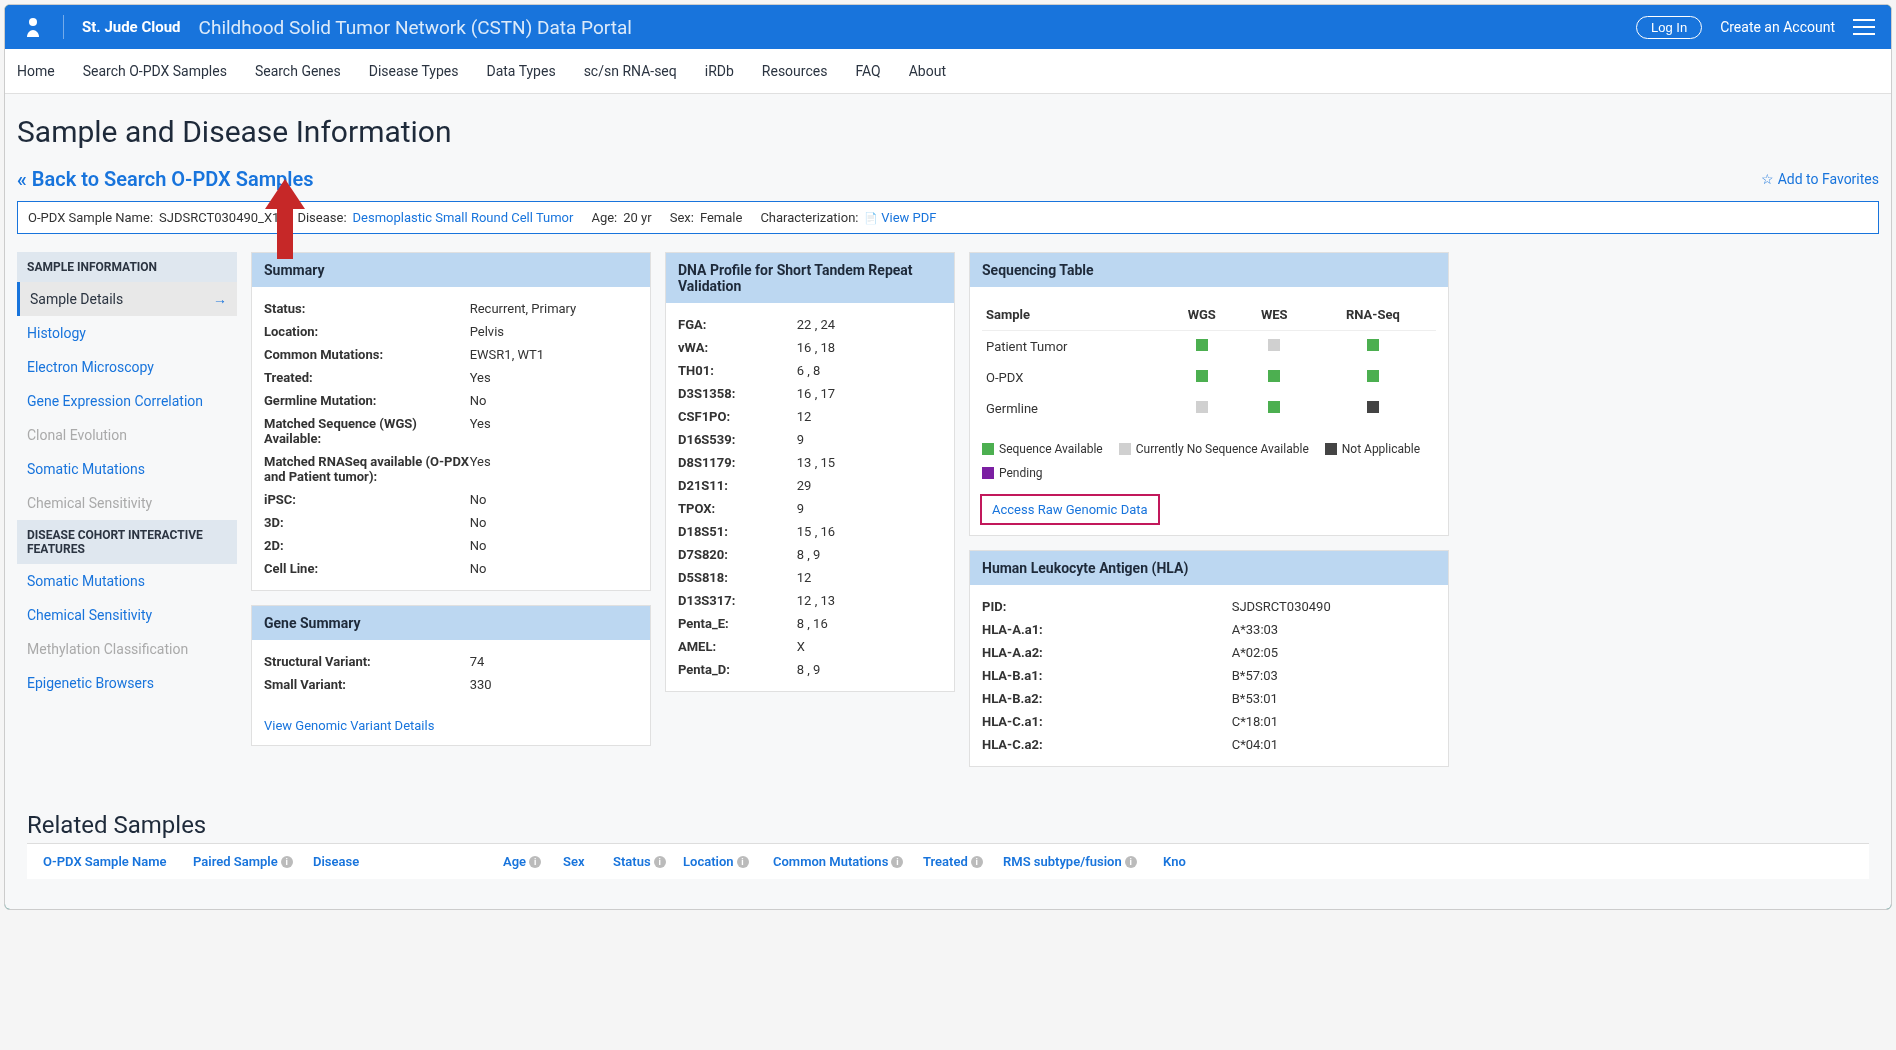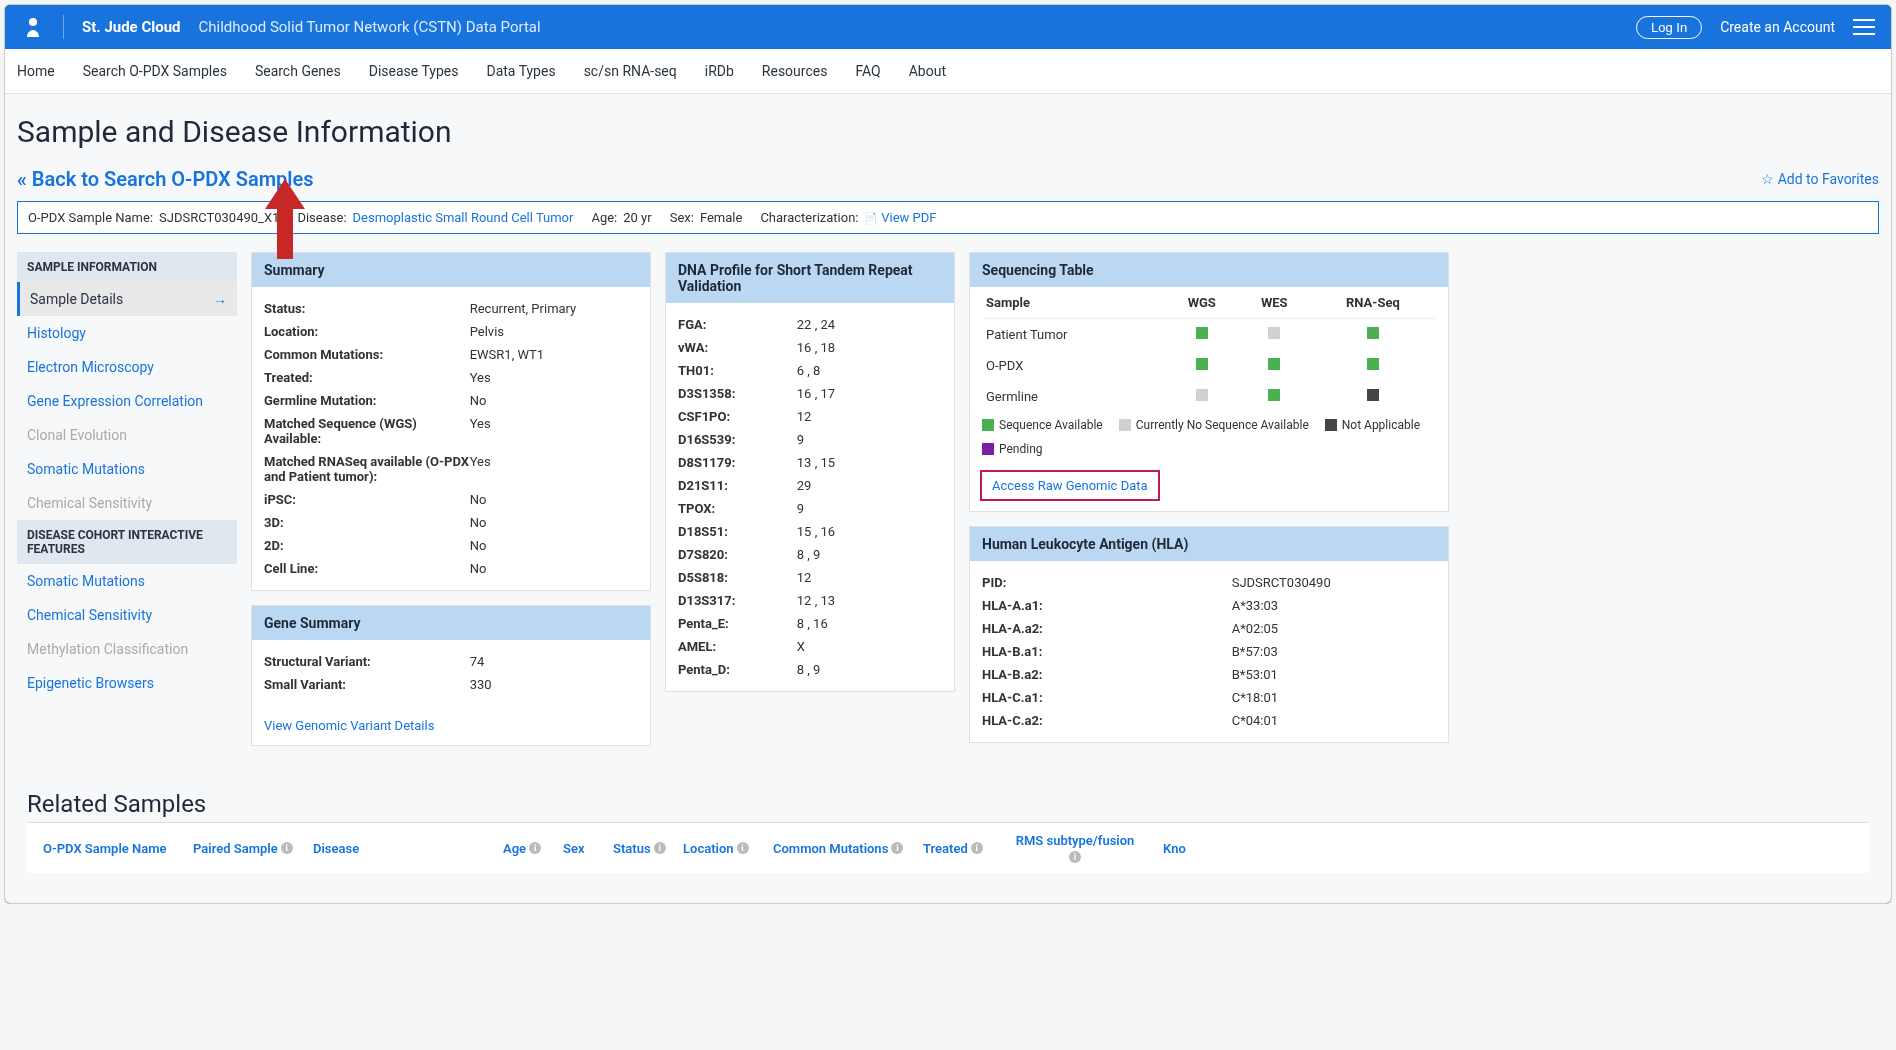--- a/index.html
+++ b/index.html
@@ -4,21 +4,21 @@
 <style>
   * { box-sizing: border-box; margin: 0; padding: 0; }
   body { font-family: -apple-system, BlinkMacSystemFont, "Segoe UI", Roboto, Arial, sans-serif; background: #f5f5f5; color: #333; font-size: 13px; }
   .outer { border: 1px solid #ccc; border-radius: 6px; overflow: hidden; margin: 4px; background: #0f766e; }
   
   .topbar { background: #1874dc; color: #fff; display: flex; align-items: center; padding: 8px 16px; height: 44px; }
   .topbar .logo-box { display: flex; align-items: center; gap: 10px; }
   .topbar .logo-svg { width: 24px; height: 24px; }
   .topbar .divider-v { width: 1px; height: 24px; background: rgba(255,255,255,0.4); margin: 0 8px; }
   .topbar .brand { font-weight: 700; font-size: 15px; }
-  .topbar .portal { font-size: 15px; opacity: 0.85; margin-left: 8px; }
+  .topbar .portal { font-size: 19px; opacity: 0.85; margin-left: 8px; }
   .topbar .spacer { flex: 1; }
   .topbar .login-btn { border: 1px solid #fff; background: transparent; color: #fff; border-radius: 12px; padding: 3px 14px; font-size: 13px; cursor: pointer; }
   .topbar .create-acct { color: #fff; margin: 0 18px; font-size: 14px; }
   .topbar .hamburger { width: 22px; height: 16px; display: flex; flex-direction: column; justify-content: space-between; cursor: pointer; }
   .topbar .hamburger span { display: block; height: 2px; background: #fff; }
   
   .navbar { background: #fff; border-bottom: 1px solid #e0e0e0; padding: 0 12px; }
   .navbar ul { list-style: none; display: flex; gap: 28px; }
   .navbar li { padding: 14px 0; font-size: 14px; color: #2b3441; cursor: pointer; }
   
@@ -295,21 +295,21 @@
                 <div class="k">Penta_D:</div>
                 <div class="v">8 , 9</div>
               </div>
             </div>
         </div>
       </div>
 
       <div>
         <div class="card">
           <div class="card-header">Sequencing Table</div>
-          <div class="card-body" style="padding:0 12px;">
+          <div class="card-body" style="padding:12px 12px;">
             <table class="seq-table">
               <thead>
                   <tr>
                 <th>Sample</th>
                 <th style="text-align:center">WGS</th>
                 <th style="text-align:center">WES</th>
                 <th style="text-align:center">RNA-Seq</th>
               </tr>
                 </thead>
               <tbody id="seq-body">
@@ -421,21 +421,21 @@
             <span class="info-i">i</span>
           </div>
           <div class="col" style="width: 150px;">
             <span>Common Mutations</span>
             <span class="info-i">i</span>
           </div>
           <div class="col" style="width: 80px;">
             <span>Treated</span>
             <span class="info-i">i</span>
           </div>
-          <div class="col" style="width: 160px; flex-direction: column;">
+          <div class="col" style="width: 160px;">
             <span>RMS subtype/fusion</span>
             <span class="info-i">i</span>
           </div>
           <div class="col" style="width: 40px;">
             <span>Kno</span>
           </div>
         </div>
     </div>
   </div>
 </div>

